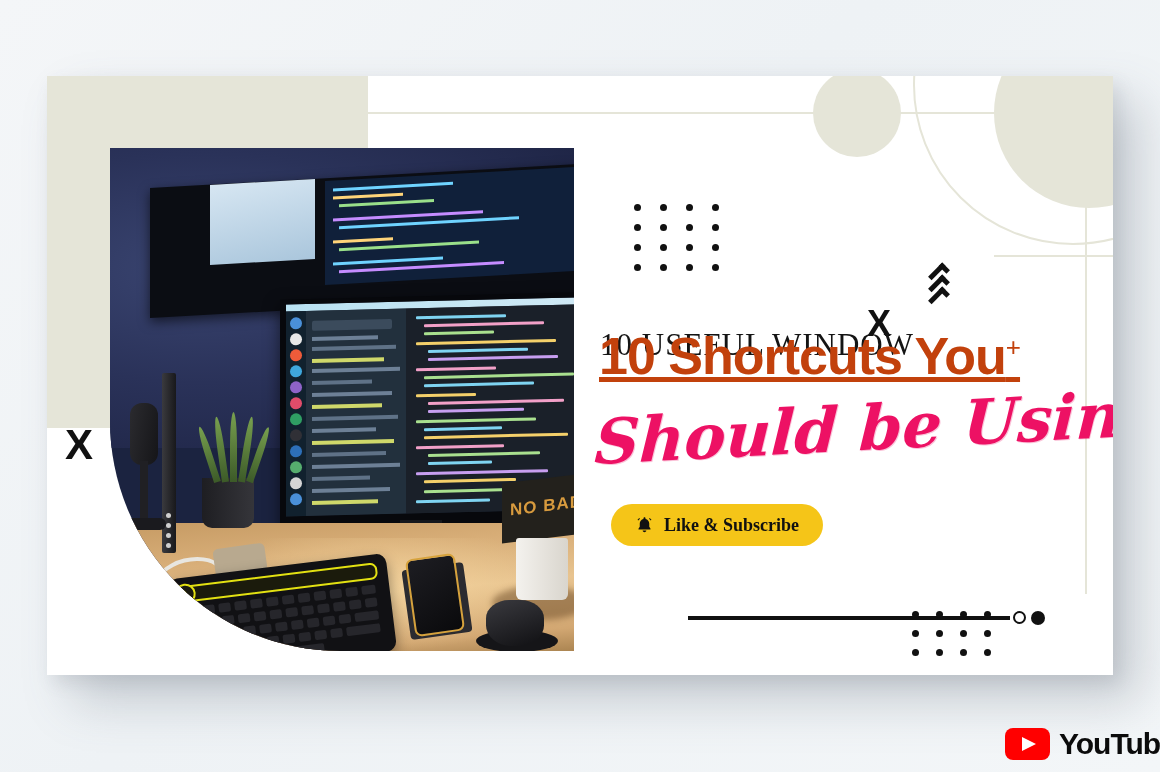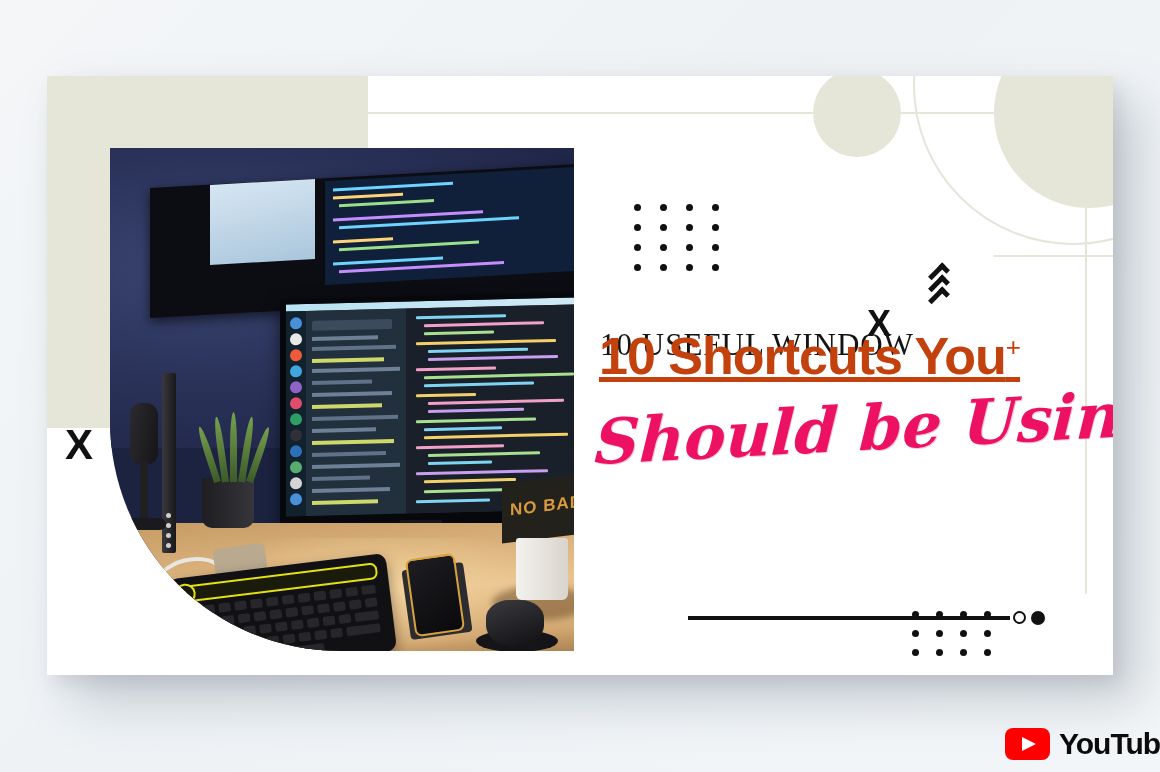--- a/index.html
+++ b/index.html
@@ -685,20 +685,28 @@
     <div id="chevrons">
       <i></i>
       <i></i>
       <i></i>
     </div>
 
     <div id="eyebrow">10 USEFUL WINDOW</div>
     <div id="headline"><span>10 Shortcuts You</span><sup>+</sup></div>
     <div id="script">Should be Using!</div>
 
+    <button id="cta">
+      <svg class="bell" viewBox="0 0 24 24">
+        <path fill="#111" d="M12 2.2c-.7 0-1.3.6-1.3 1.3v.8C7.9 4.9 6 7.3 6 10.2v4.1l-1.6 2.3c-.3.5 0 1.1.6 1.1h14c.6 0 .9-.6.6-1.1L18 14.3v-4.1c0-2.9-1.9-5.3-4.7-5.9v-.8c0-.7-.6-1.3-1.3-1.3z"></path>
+        <path fill="#111" d="M9.6 19.1c.3 1.3 1.4 2.2 2.4 2.2s2.1-.9 2.4-2.2H9.6z"></path>
+        <path fill="#111" d="M5.4 3.1 3.2 5.4l.9.9 2.2-2.3zM18.6 3.1l-.9 1 2.2 2.2.9-.9z"></path>
+      </svg>
+      <span class="label">Like &amp; Subscribe</span>
+    </button>
 
     <div id="rule"></div>
     <div id="circle-hollow"></div>
     <div id="circle-solid"></div>
 
     <div class="dot-grid" id="dots-bottom">
       <span></span>
         <span></span>
       <span></span>
         <span></span>

